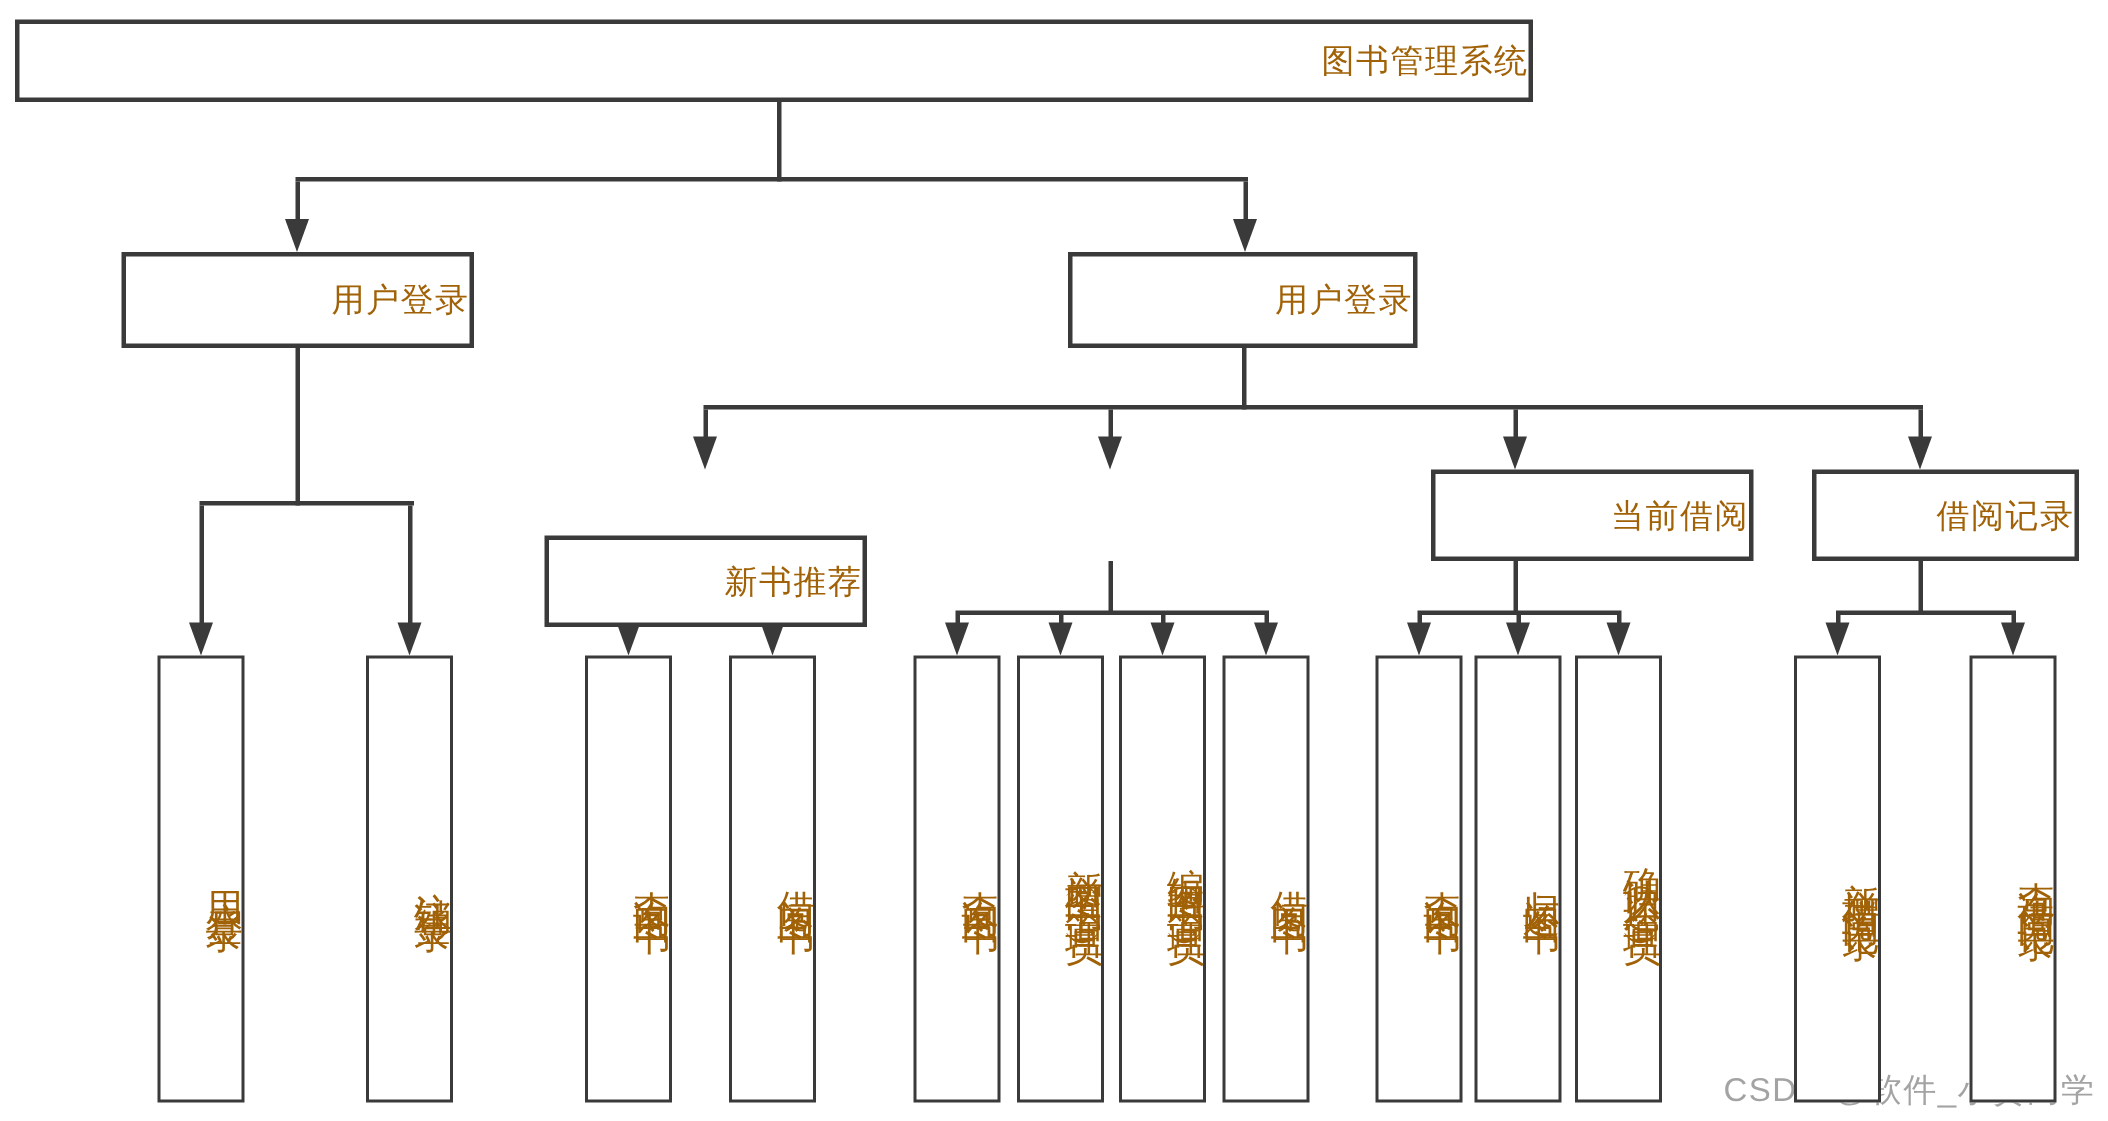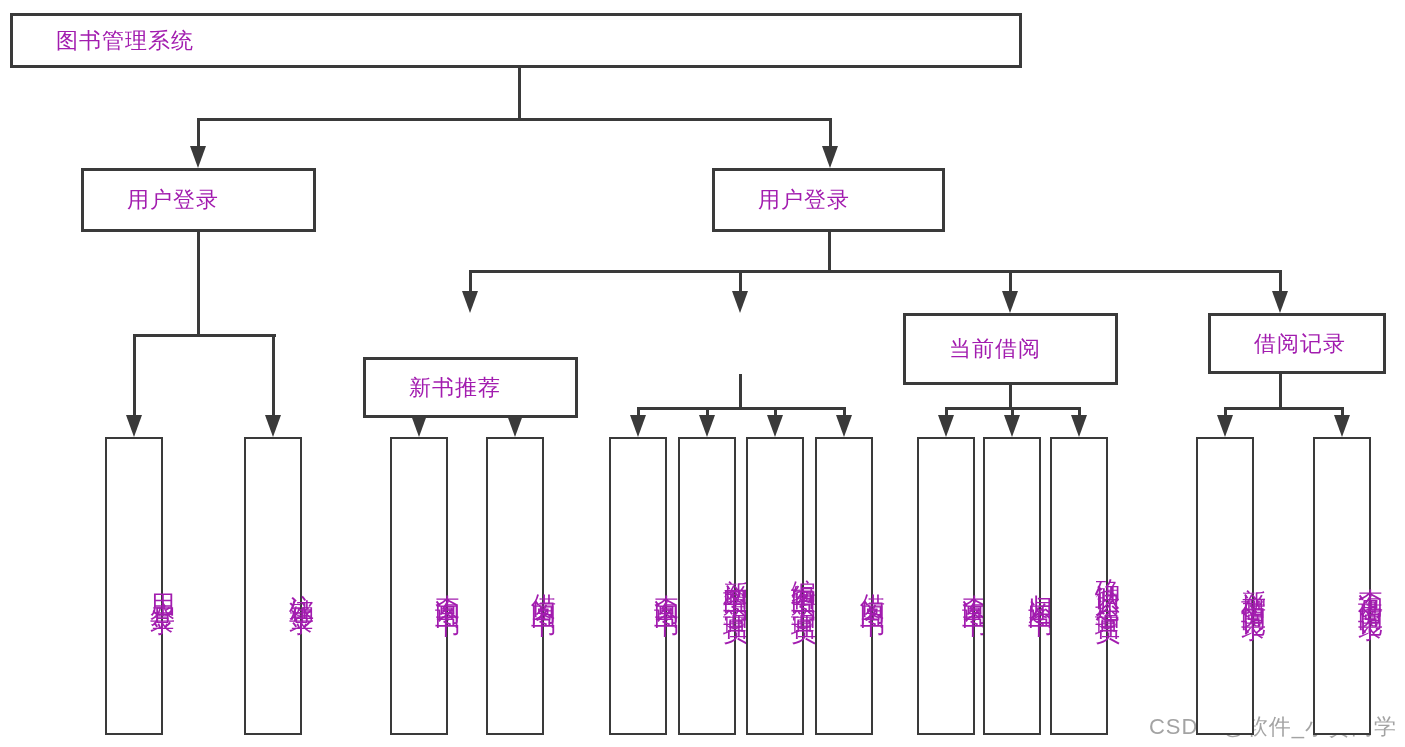--- a/index.html
+++ b/index.html
@@ -11,22 +11,22 @@
     font-family: "Liberation Sans", "DejaVu Sans", sans-serif;
     overflow: hidden;
   }
   .node {
     position: absolute;
     box-sizing: border-box;
     background: #ffffff;
     border: 3px solid #3a3a3a;
     display: flex;
     align-items: center;
-    justify-content: flex-start;
-    color: #a21caf;
+    justify-content: flex-end;
+    color: #a16207;
     font-size: 22px;
     letter-spacing: 1px;
     padding-left: 43px;
   }
   .node.leaf {
     border-width: 2px;
   }
   .node.leaf .label {
     writing-mode: vertical-rl;
     text-orientation: mixed;
@@ -120,21 +120,21 @@
     </div>
     <div class="node" style="left: 81px; top: 168px; width: 235px; height: 64px;">
       <span class="label">用户登录</span>
     </div>
     <div class="node" style="left: 712px; top: 168px; width: 233px; height: 64px;">
       <span class="label">用户登录</span>
     </div>
     <div class="node" style="left: 363px; top: 313px; width: 215px; height: 61px; margin-top: 44px;">
       <span class="label">新书推荐</span>
     </div>
-    <div class="node" style="left: 903px; top: 313px; width: 215px; height: 72px;">
+    <div class="node" style="left: 954px; top: 313px; width: 215px; height: 61px;">
       <span class="label">当前借阅</span>
     </div>
     <div class="node" style="left: 1208px; top: 313px; width: 178px; height: 61px;">
       <span class="label">借阅记录</span>
     </div>
     <div class="node leaf" style="left: 105px; top: 437px; width: 58px; height: 298px;">
       <span class="label">用户登录</span>
     </div>
     <div class="node leaf" style="left: 244px; top: 437px; width: 58px; height: 298px;">
       <span class="label">注销登录</span>

